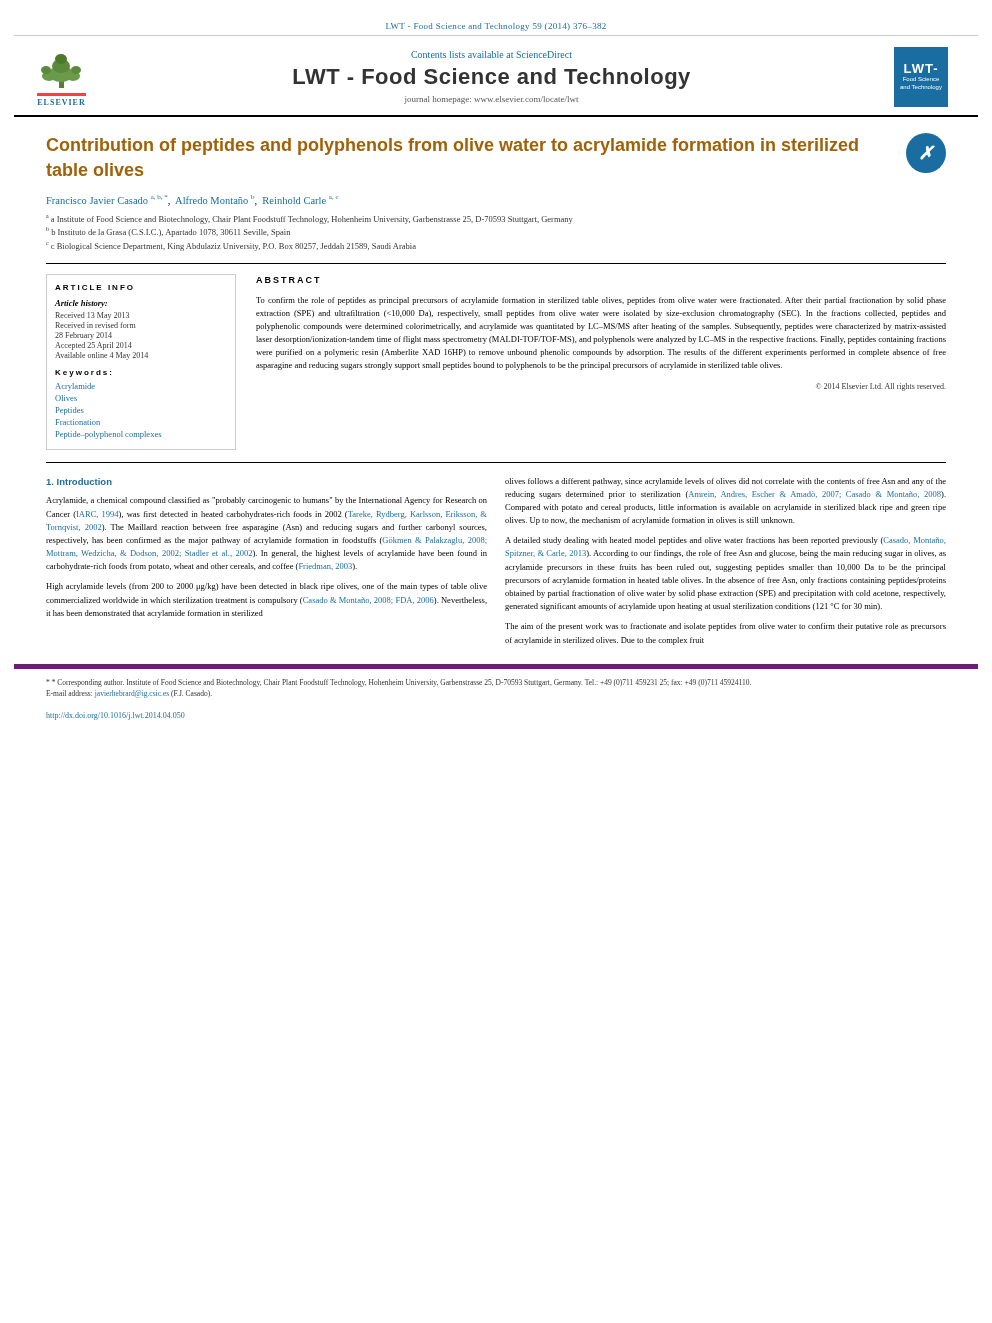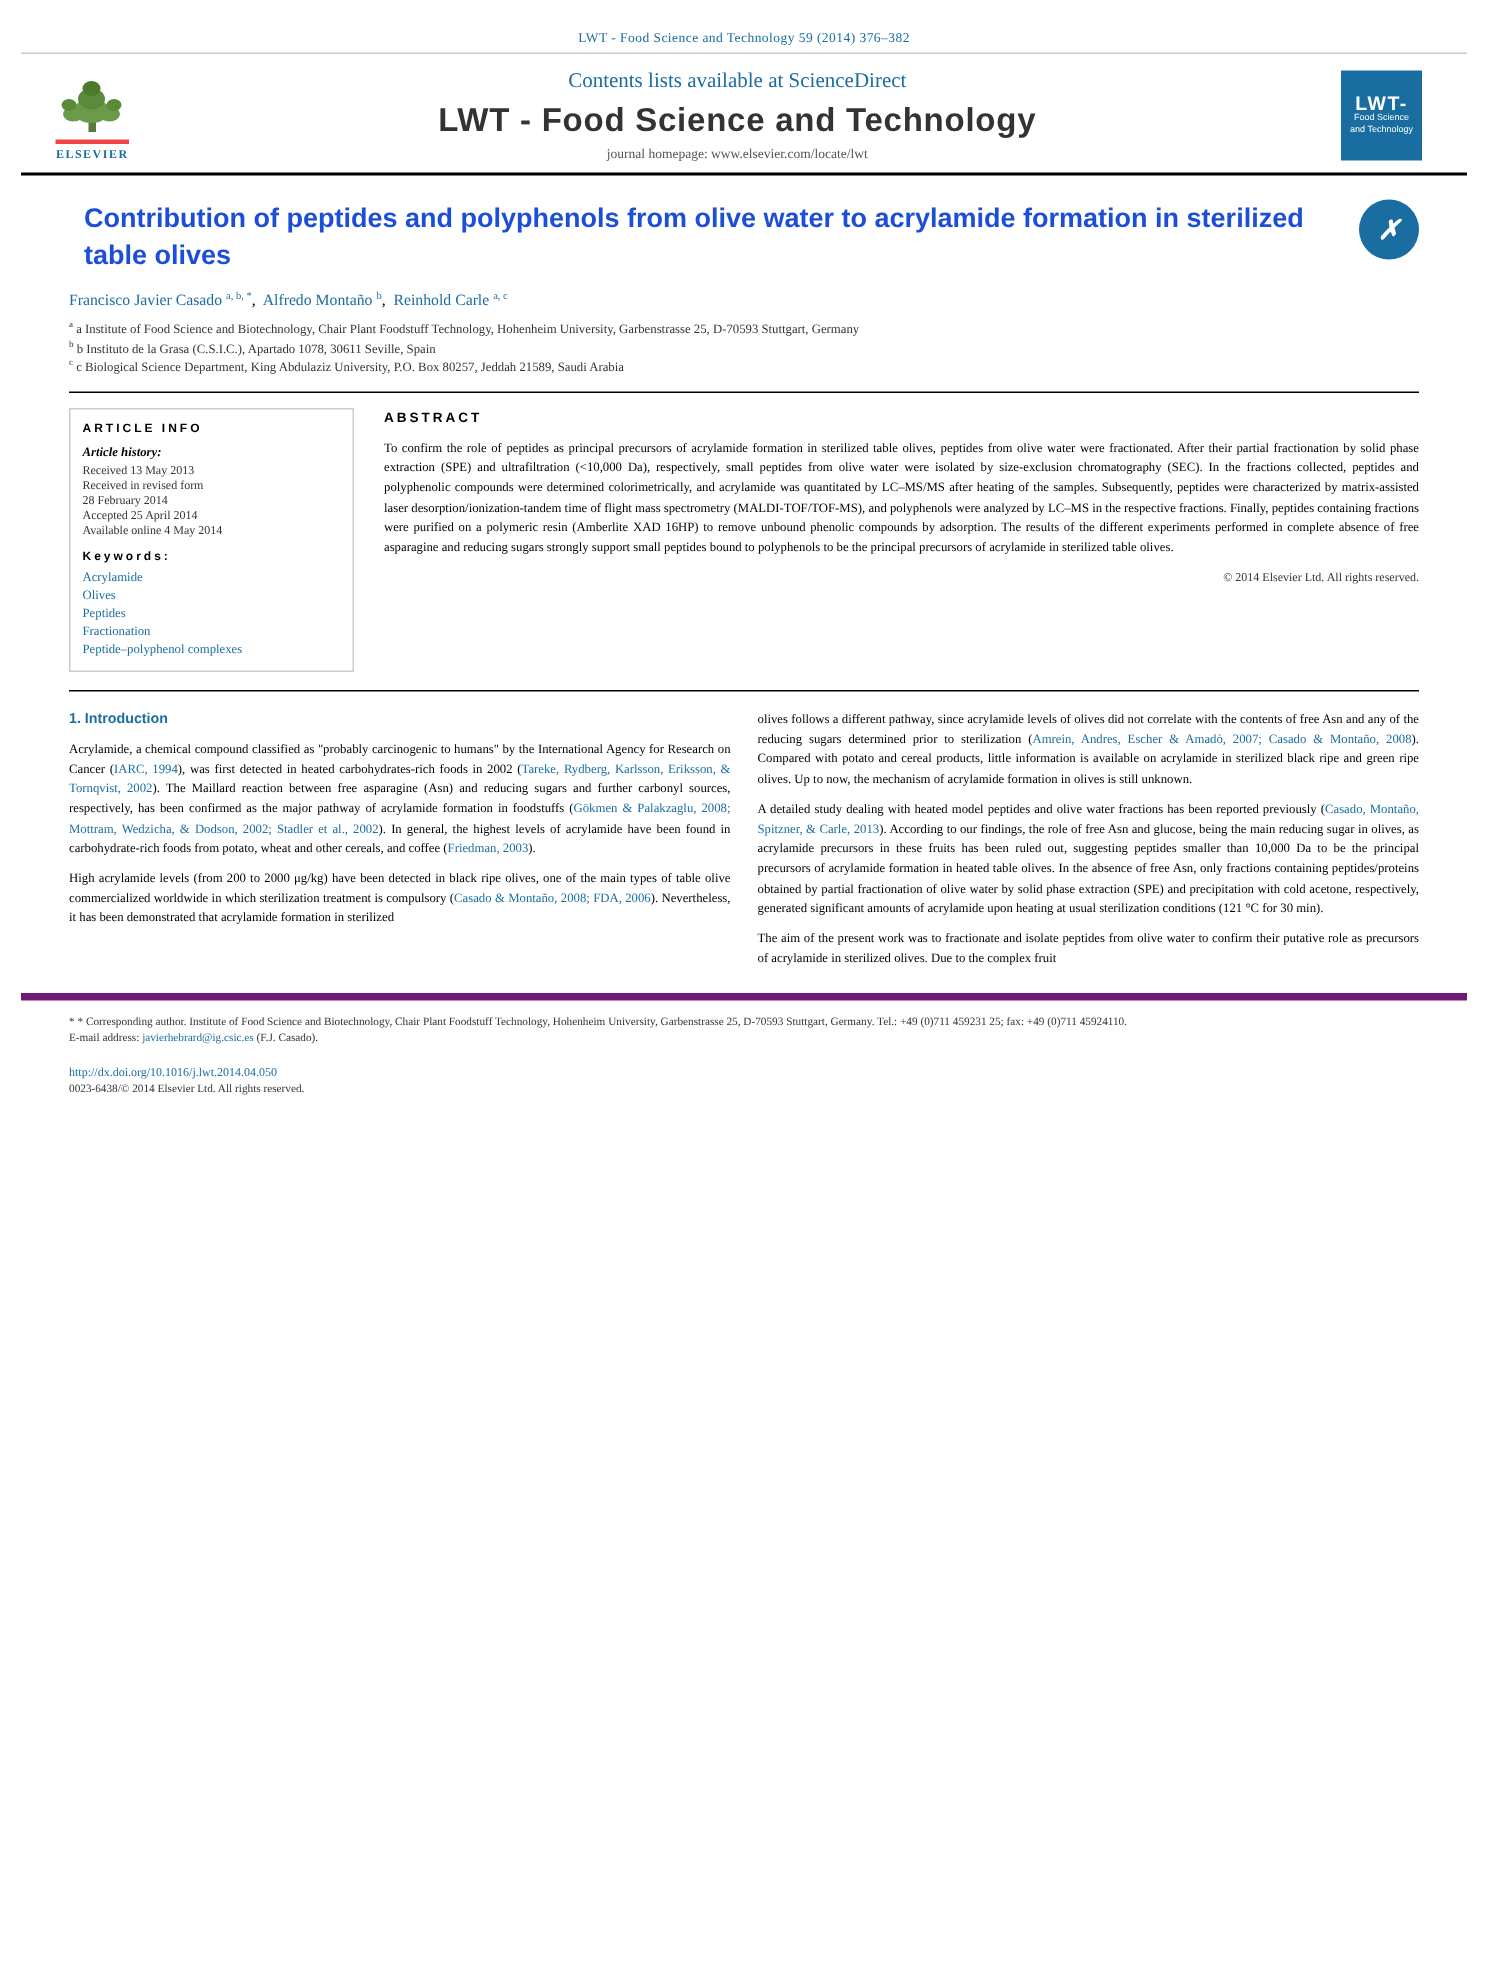--- a/index.html
+++ b/index.html
@@ -49,21 +49,21 @@
       color: #1a6da0;
       letter-spacing: 1px;
       border-top: 3px solid #ef4444;
       padding-top: 2px;
     }
     .journal-header .center-section {
       text-align: center;
       flex: 1;
     }
     .science-direct-link {
-      font-size: 14px;
+      font-size: 10px;
       color: #1a6da0;
       margin-bottom: 2px;
     }
     .science-direct-link a { color: #1a6da0; text-decoration: none; }
     .journal-title-main {
       font-size: 22px;
       font-weight: bold;
       color: #333;
       font-family: Arial, sans-serif;
       letter-spacing: 0.5px;
@@ -107,24 +107,23 @@
     .article-title-section {
       display: flex;
       align-items: flex-start;
       justify-content: space-between;
       margin-bottom: 10px;
     }
     .article-title {
       font-size: 18px;
       font-weight: bold;
       line-height: 1.4;
-      color: #1d4ed8;
+      color: #a16207;
       flex: 1;
       font-family: Arial, sans-serif;
-      margin-left: 10px;
     }
     .crossmark-badge {
       width: 40px;
       height: 40px;
       margin-left: 15px;
       flex-shrink: 0;
     }
     .crossmark-circle {
       width: 40px;
       height: 40px;
@@ -456,16 +455,15 @@
       <span>E-mail address:</span>
       <span class="ref-link" style="color:#1a6da0;">javierhebrard@ig.csic.es</span>
       <span>(F.J. Casado).</span>
     </div>
   </div>
 
   <div class="bottom-links">
     <div class="doi-link">
       <span>http://dx.doi.org/10.1016/j.lwt.2014.04.050</span>
     </div>
-    <div class="issn-line">0023-6438/© 2014 Elsevier Ltd. All rights reserved.</div>
   </div>
 
 </div>
 
 </body></html>

